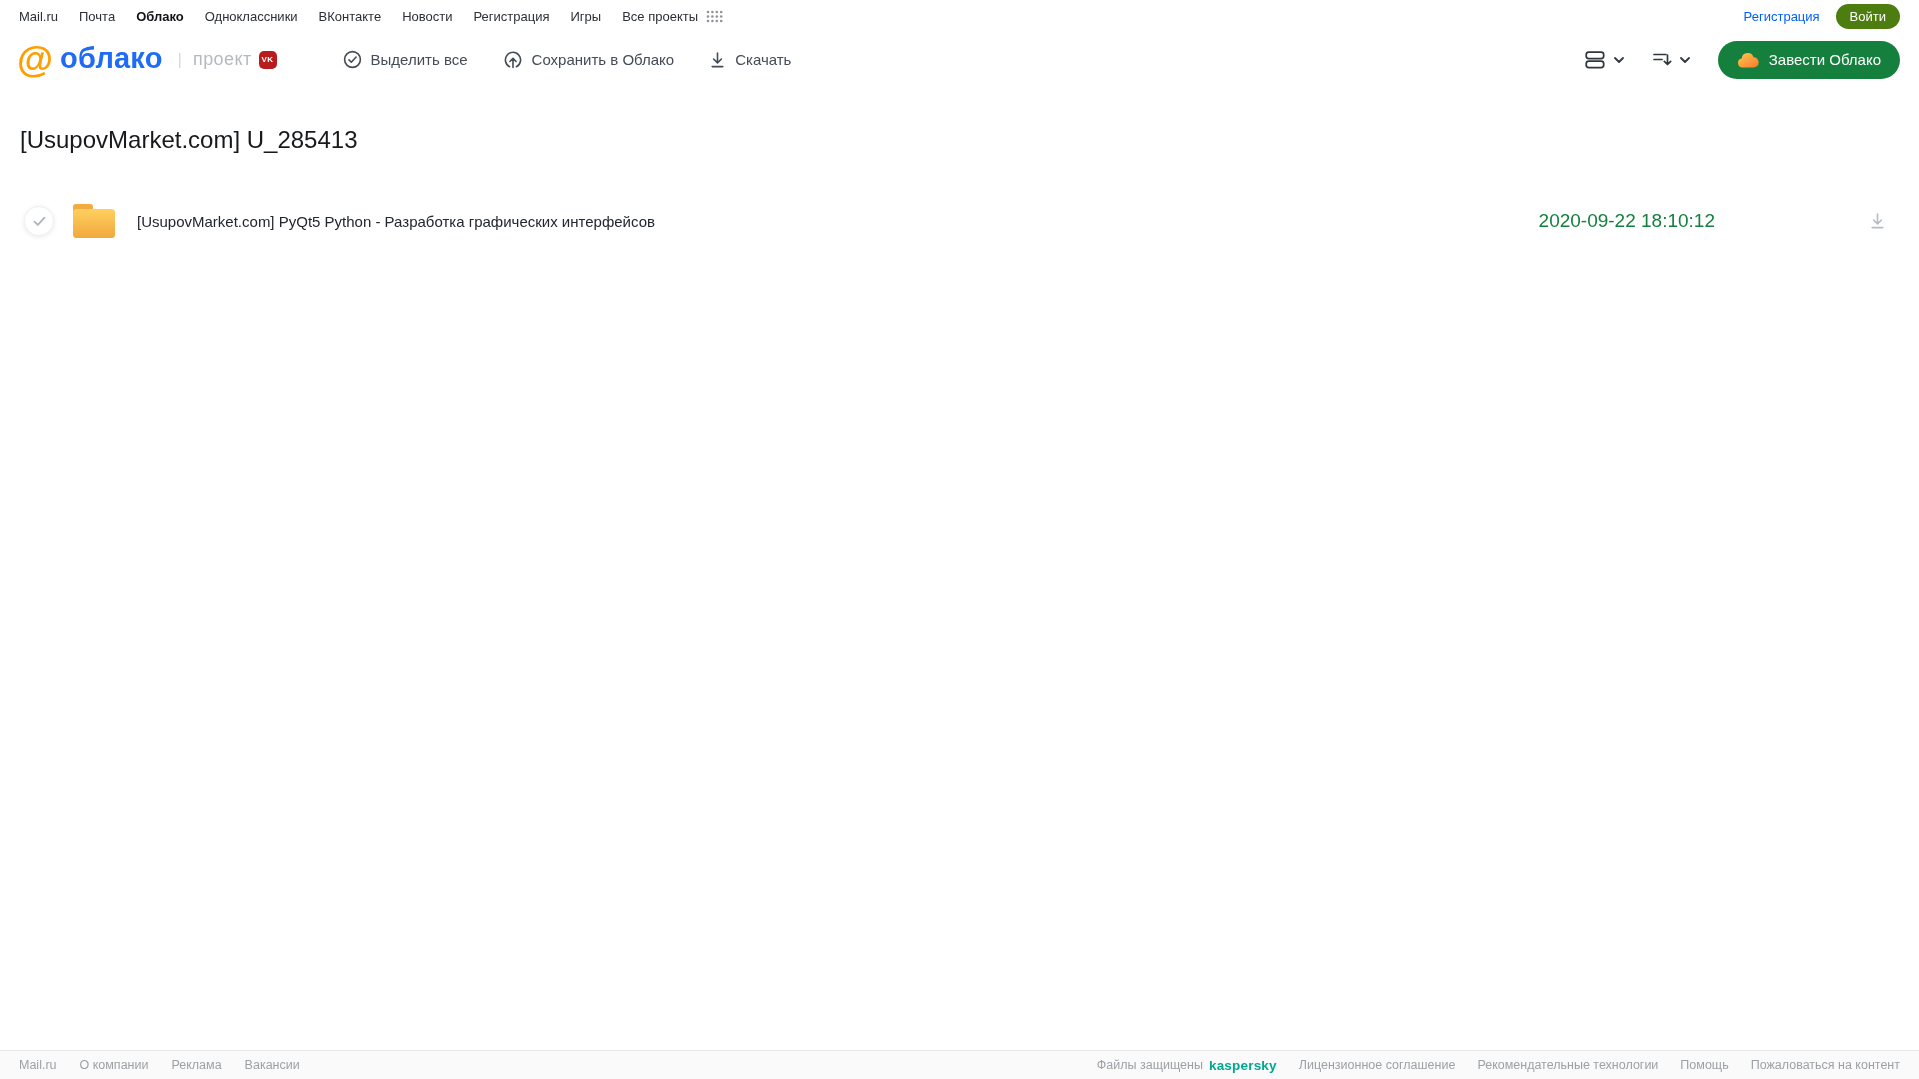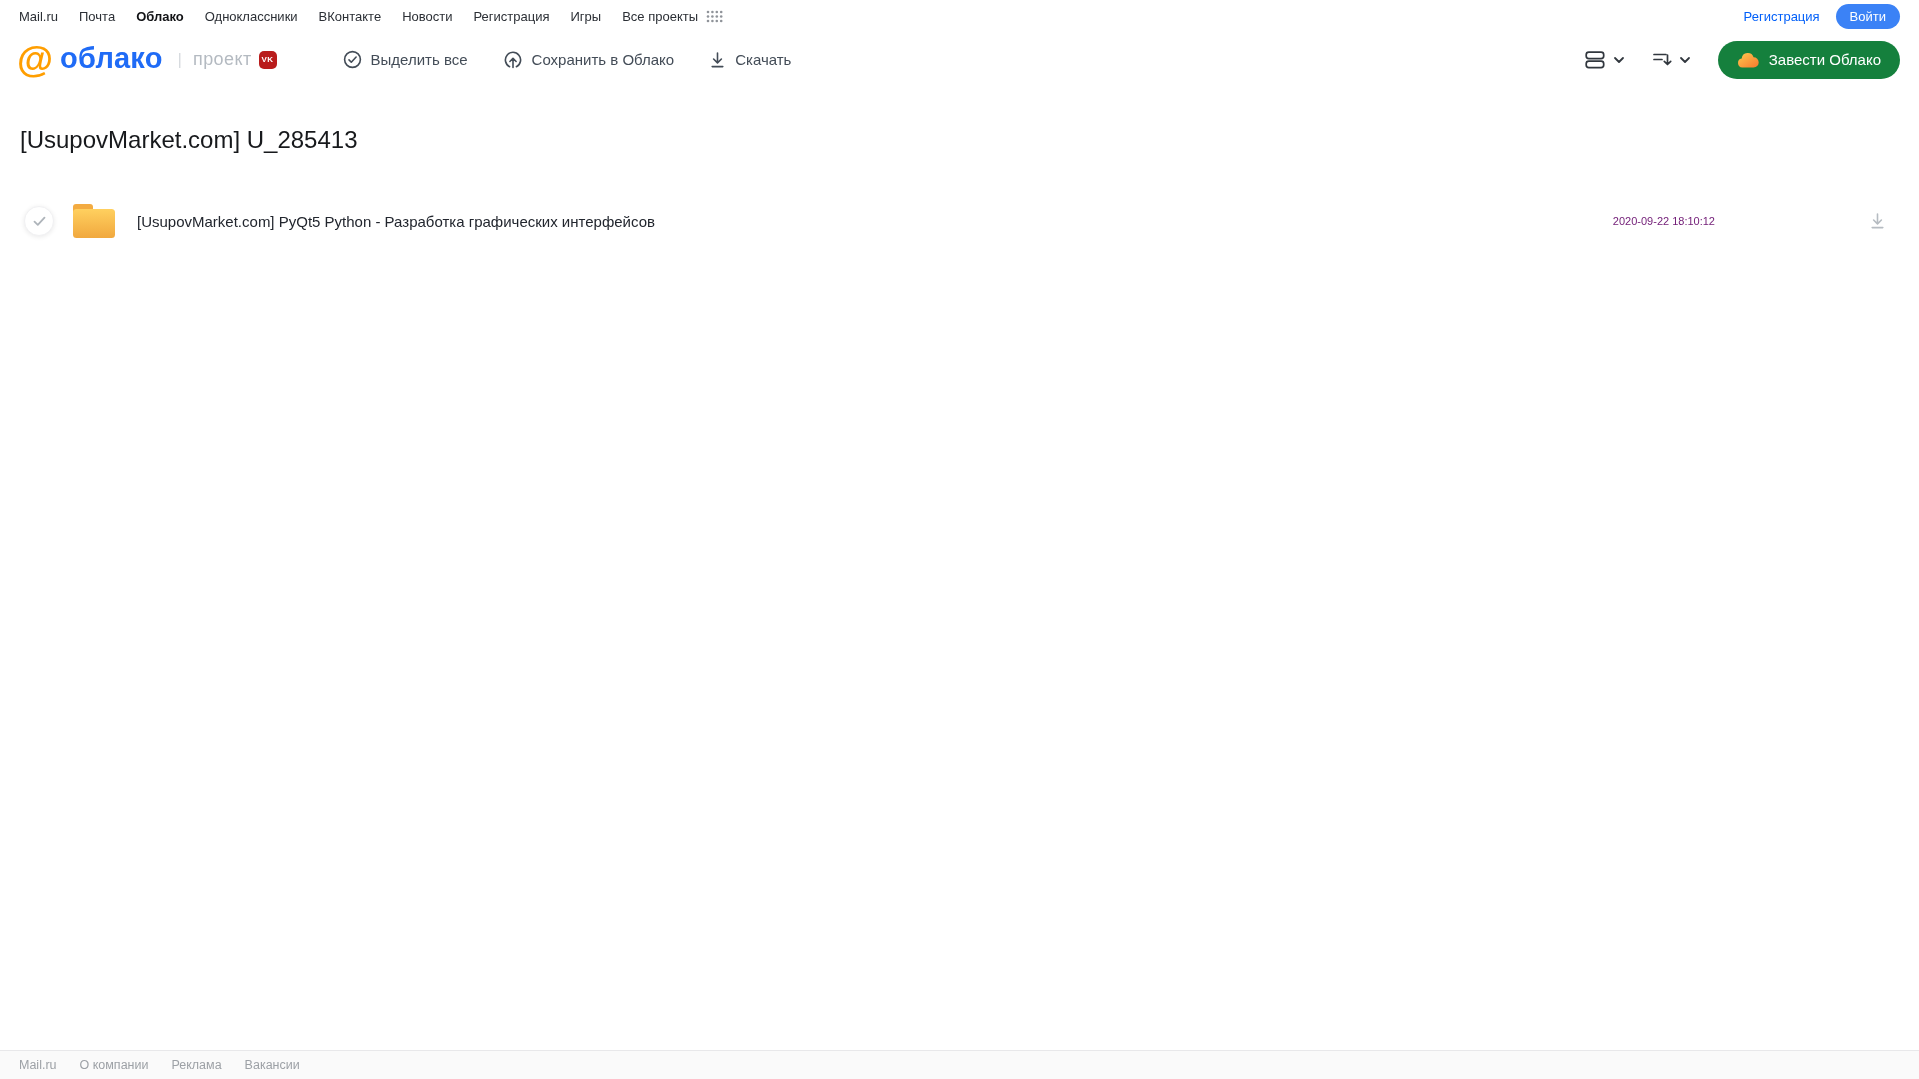--- a/index.html
+++ b/index.html
@@ -11,21 +11,21 @@
     overflow:hidden;
     color:#2b2f35;
   }
   
   .portal-nav { height:33px; display:flex; align-items:center; padding:0 19px; font-size:13px; color:#2b2f35; }
   .nav-item { margin-right:21px; cursor:pointer; white-space:nowrap; }
   .nav-item.active { font-weight:bold; color:#121316; }
   .apps-grid { display:flex; align-items:center; margin-left:0; color:#8f9399; cursor:pointer; }
   .nav-spacer { flex:1; }
   .reg-link { color:#005ff9; margin-right:16px; cursor:pointer; }
-  .login-btn { background:#3b82f6; color:#fff; border:none; border-radius:15px; padding:5px 14px; font-size:13px; cursor:pointer; font-family:"Liberation Sans",sans-serif; }
+  .login-btn { background:#4d7c0f; color:#fff; border:none; border-radius:15px; padding:5px 14px; font-size:13px; cursor:pointer; font-family:"Liberation Sans",sans-serif; }
 
   
   .header { height:53px; display:flex; align-items:center; padding:0 19px 0 17px; }
   .logo { display:flex; align-items:center; cursor:pointer; }
   .at-glyph { color:#ff9e00; font-size:37px; font-weight:700; line-height:36px; margin-right:7px; }
   .logo-text { color:#1f6bf6; font-size:29px; font-weight:700; letter-spacing:0.2px; line-height:1; padding-bottom:3px; }
   .logo-divider { color:#d7dbdf; margin:0 11px 0 15px; font-size:17px; }
   .project { color:#b4bac1; font-size:18px; letter-spacing:0.4px; display:flex; align-items:center; gap:7px; }
   .vk-badge { width:18px; height:18px; border-radius:5px; background:#b91c1c; color:#fff; font-size:8px; font-weight:700; display:flex; align-items:center; justify-content:center; letter-spacing:0.5px; }
 
@@ -35,21 +35,21 @@
   .header-right { margin-left:auto; display:flex; align-items:center; gap:27px; }
   .icon-btn { display:flex; align-items:center; gap:7px; color:#31373e; cursor:pointer; }
   .get-cloud-btn { height:38px; background:#15803d; border:none; border-radius:19px; color:#fff; font-size:15px; display:flex; align-items:center; gap:10px; padding:0 19px; cursor:pointer; font-family:"Liberation Sans",sans-serif; }
 
   
   .page-title { margin:40px 6px 0 20px; font-size:24px; font-weight:400; color:#17191c; }
   .file-row { margin-top:45px; display:flex; align-items:center; padding:0 33px 0 24px; height:44px; }
   .row-check { width:30px; height:30px; border-radius:50%; background:#fff; border:1px solid #f1f1f3; box-shadow:0 1px 5px rgba(0,0,0,0.09); display:flex; align-items:center; justify-content:center; color:#aeb4ba; margin-right:17px; cursor:pointer; flex:none; }
   .folder-icon { margin-right:20px; flex:none; display:flex; }
   .file-name { font-size:15px; color:#22262e; flex:1; cursor:pointer; }
-  .file-date { font-size:11px; color:#701a75; white-space:nowrap; }
+  .file-date { font-size:19px; color:#15803d; white-space:nowrap; }
   .row-download { margin-left:154px; color:#b6bcc2; cursor:pointer; display:flex; }
 
   
   .footer { position:absolute; left:0; right:0; bottom:0; height:29px; background:#fafafa; border-top:1px solid #e8e8ea; display:flex; align-items:center; padding:0 19px; font-size:12.5px; color:#9da1a6; }
   .footer-left { display:flex; gap:23px; }
   .footer-link { cursor:pointer; white-space:nowrap; }
   .footer-right { margin-left:auto; display:flex; gap:22px; align-items:center; }
   .protected { display:flex; align-items:center; gap:6px; white-space:nowrap; }
   .kaspersky { color:#00a88e; font-weight:700; font-size:13.5px; letter-spacing:0.2px; cursor:pointer; }
 
@@ -208,13 +208,23 @@
   </div>
 </div>
 
 <div class="footer">
   <div class="footer-left">
     <span class="footer-link">Mail.ru</span>
     <span class="footer-link">О компании</span>
     <span class="footer-link">Реклама</span>
     <span class="footer-link">Вакансии</span>
   </div>
+  <div class="footer-right">
+    <span class="protected">
+      <span>Файлы защищены</span>
+      <span class="kaspersky">kaspersky</span>
+    </span>
+    <span class="footer-link">Лицензионное соглашение</span>
+    <span class="footer-link">Рекомендательные технологии</span>
+    <span class="footer-link">Помощь</span>
+    <span class="footer-link">Пожаловаться на контент</span>
+  </div>
 </div>
 
 </body></html>

